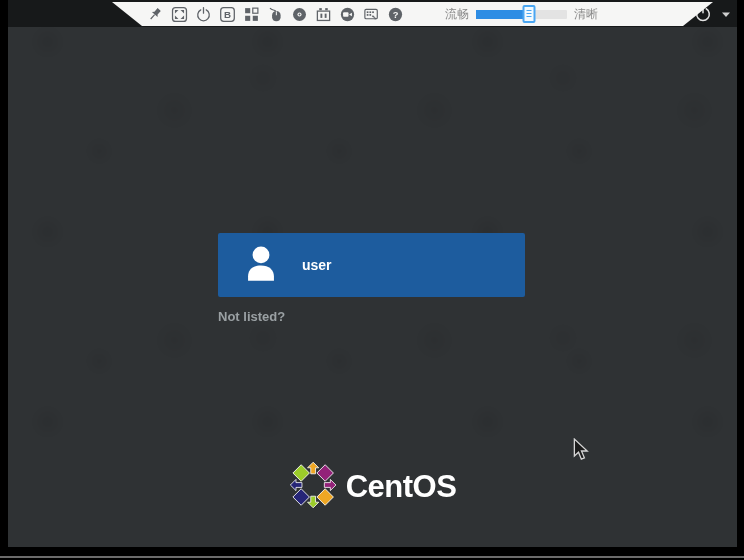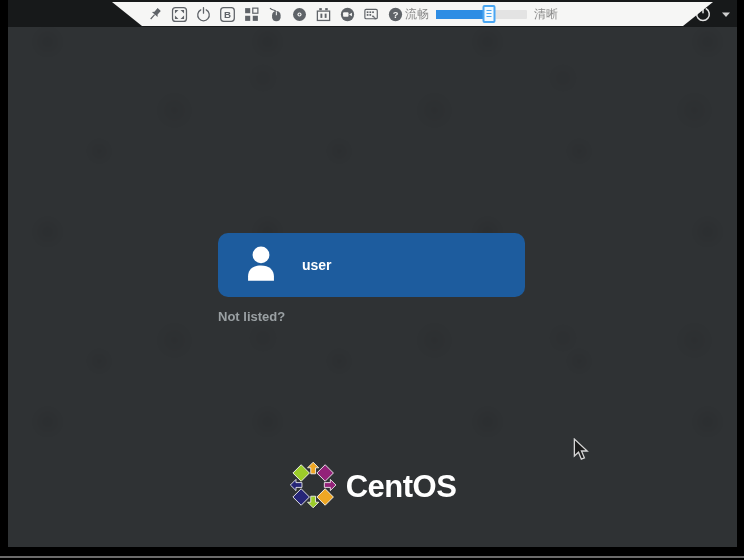--- a/index.html
+++ b/index.html
@@ -20,31 +20,31 @@
   .sysicons{position:absolute;right:6px;top:4px;display:flex;align-items:center;gap:9px;height:20px;}
   .sysbtn{background:none;border:none;padding:0;margin:0;display:flex;align-items:center;cursor:default;}
   
   .rc-toolbar{position:absolute;left:104px;top:2px;width:601px;height:24px;background:#f6f6f5;
     clip-path:polygon(0 0,100% 0,calc(100% - 30px) 100%,30px 100%);
     display:flex;align-items:center;padding-left:34px;}
   .rc-icons{display:flex;align-items:center;gap:5px;}
   .iconbtn{width:19px;height:19px;background:none;border:none;padding:1px;margin:0;
     display:flex;align-items:center;justify-content:center;cursor:default;}
   .iconbtn svg{display:block;}
-  .slider-group{display:flex;align-items:center;}
+  .slider-group{display:flex;align-items:center;margin-left:40px;}
   .slider-label{font-size:12px;color:#8a8a8a;line-height:24px;white-space:nowrap;}
   .slider-track{position:relative;width:91px;height:9px;background:#e3e3e3;margin:0 7px;border-radius:1px;}
   .slider-fill{position:absolute;left:0;top:0;height:100%;background:#2e8de4;}
   .slider-handle{position:absolute;top:-5px;width:13px;height:18px;background:#f2faff;
     border:2px solid #4aa6f2;border-radius:2px;transform:translateX(-50%);
     display:flex;flex-direction:column;justify-content:center;gap:2px;padding:0 2px;}
   .slider-handle i{display:block;height:1px;background:#4aa6f2;}
   
   .user-tile{position:absolute;left:210px;top:233px;width:307px;height:64px;background:#1d5c9e;
-    border:none;border-radius:10px;display:flex;align-items:center;padding-left:20px;cursor:default;}
+    border:none;border-radius:2px;display:flex;align-items:center;padding-left:20px;cursor:default;}
   .user-name{margin-left:18px;color:#ffffff;font-weight:bold;font-size:14px;}
   .not-listed{position:absolute;left:210px;top:309px;background:none;border:none;padding:0;
     color:#9aa0a3;font-weight:bold;font-size:13px;cursor:default;font-family:"Liberation Sans",sans-serif;}
   
   .brand{position:absolute;top:461px;left:50%;transform:translateX(-50%);
     display:flex;align-items:center;gap:9px;}
   .brand-text{color:#ffffff;font-weight:bold;font-size:31px;letter-spacing:-0.5px;}
   
   .cursor{position:absolute;left:565px;top:438px;}
 </style>

